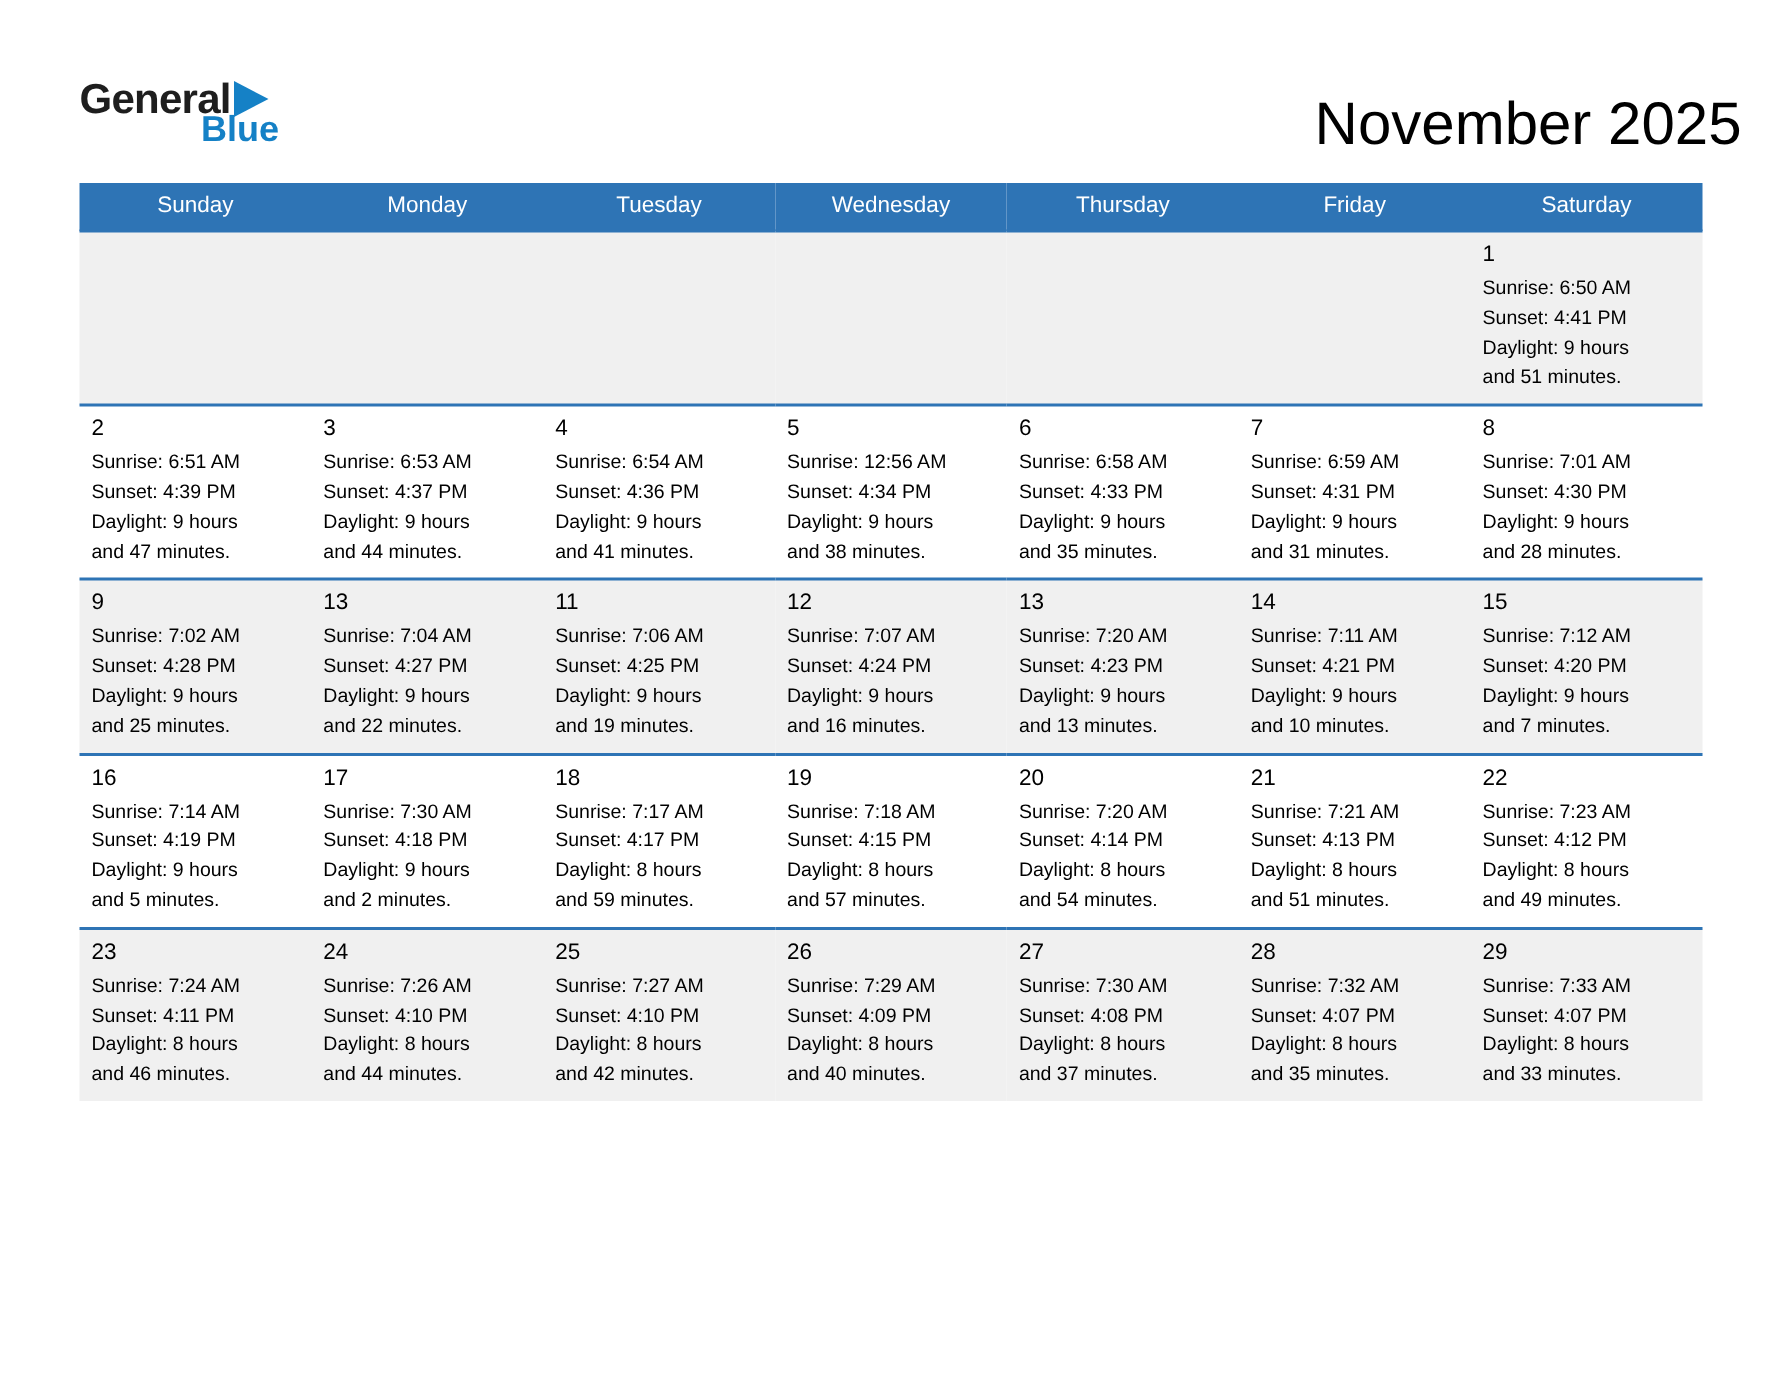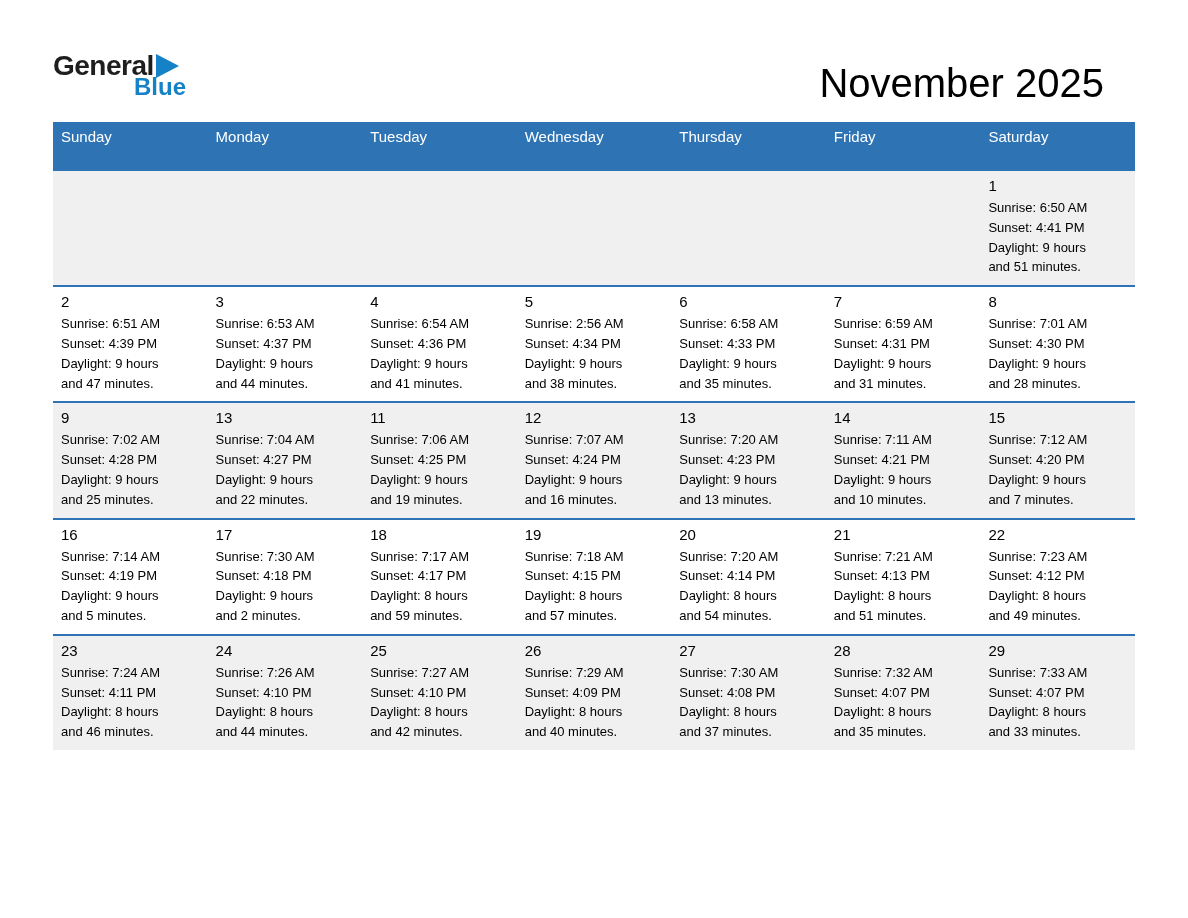--- a/index.html
+++ b/index.html
@@ -7,43 +7,43 @@
   body {
     width: 1188px; height: 918px;
     font-family: "Liberation Sans", "DejaVu Sans", sans-serif;
     color: #000;
   }
   .page { width: 1188px; height: 918px; position: relative; overflow: hidden; background: #fff; }
 
   
   .header-row {
     display: flex; justify-content: space-between; align-items: flex-end;
-    padding: 50px 84px 17px 53px;
+    padding: 50px 27px 17px 53px;
   }
   .logo { margin-bottom: 4px; }
   .logo-top { display: flex; align-items: center; }
   .logo-general { font-size: 28px; font-weight: bold; color: var(--logo-dark, #1e1e1e); letter-spacing: -0.5px; }
   .logo-tri {
     width: 0; height: 0;
     border-left: 23px solid var(--logo-blue, #1581C6);
     border-top: 12px solid transparent;
     border-bottom: 12px solid transparent;
     margin-left: 2px;
   }
   .logo-blue-word { font-size: 24px; font-weight: bold; color: var(--logo-blue, #1581C6); margin: -9px 0 0 81px; }
   .titles { text-align: left; }
   .month-title { font-size: 40px; line-height: 1.1; font-weight: normal; }
   .location { font-size: 21px; margin-top: 13px; font-weight: normal; }
 
   
   table.calendar { width: 1082px; margin: 0 53px; border-collapse: collapse; table-layout: fixed; }
   thead th {
     background: var(--accent, #2E74B5); color: #fff;
-    font-weight: normal; font-size: 15px; text-align: left;
-    padding: 6px 8px 24px;
+    font-weight: normal; font-size: 15px; text-align: center;
+    padding: 6px 8px 8px;
   }
   tbody tr { border-top: 2px solid var(--accent, #2E74B5); }
   tbody td { vertical-align: top; padding: 5px 8px 8px; height: 110px; }
   tbody tr:nth-child(odd) td { background: var(--row-gray, #F0F0F0); }
   tbody tr.partial td {
     background: linear-gradient(to bottom, var(--row-gray, #F0F0F0) 0px, var(--row-gray, #F0F0F0) 27px, #ffffff 27px);
   }
   .day-num { font-size: 15px; line-height: 20px; margin-bottom: 2px; }
   .day-line { font-size: 13px; line-height: 19.8px; }
 </style>
@@ -110,21 +110,21 @@
           </td>
           <td>
             <div class="day-num">4</div>
             <div class="day-line">Sunrise: 6:54 AM</div>
             <div class="day-line">Sunset: 4:36 PM</div>
             <div class="day-line">Daylight: 9 hours</div>
             <div class="day-line">and 41 minutes.</div>
           </td>
           <td>
             <div class="day-num">5</div>
-            <div class="day-line">Sunrise: 2:56 AM</div>
+            <div class="day-line">Sunrise: 12:56 AM</div>
             <div class="day-line">Sunset: 4:34 PM</div>
             <div class="day-line">Daylight: 9 hours</div>
             <div class="day-line">and 38 minutes.</div>
           </td>
           <td>
             <div class="day-num">6</div>
             <div class="day-line">Sunrise: 6:58 AM</div>
             <div class="day-line">Sunset: 4:33 PM</div>
             <div class="day-line">Daylight: 9 hours</div>
             <div class="day-line">and 35 minutes.</div>

